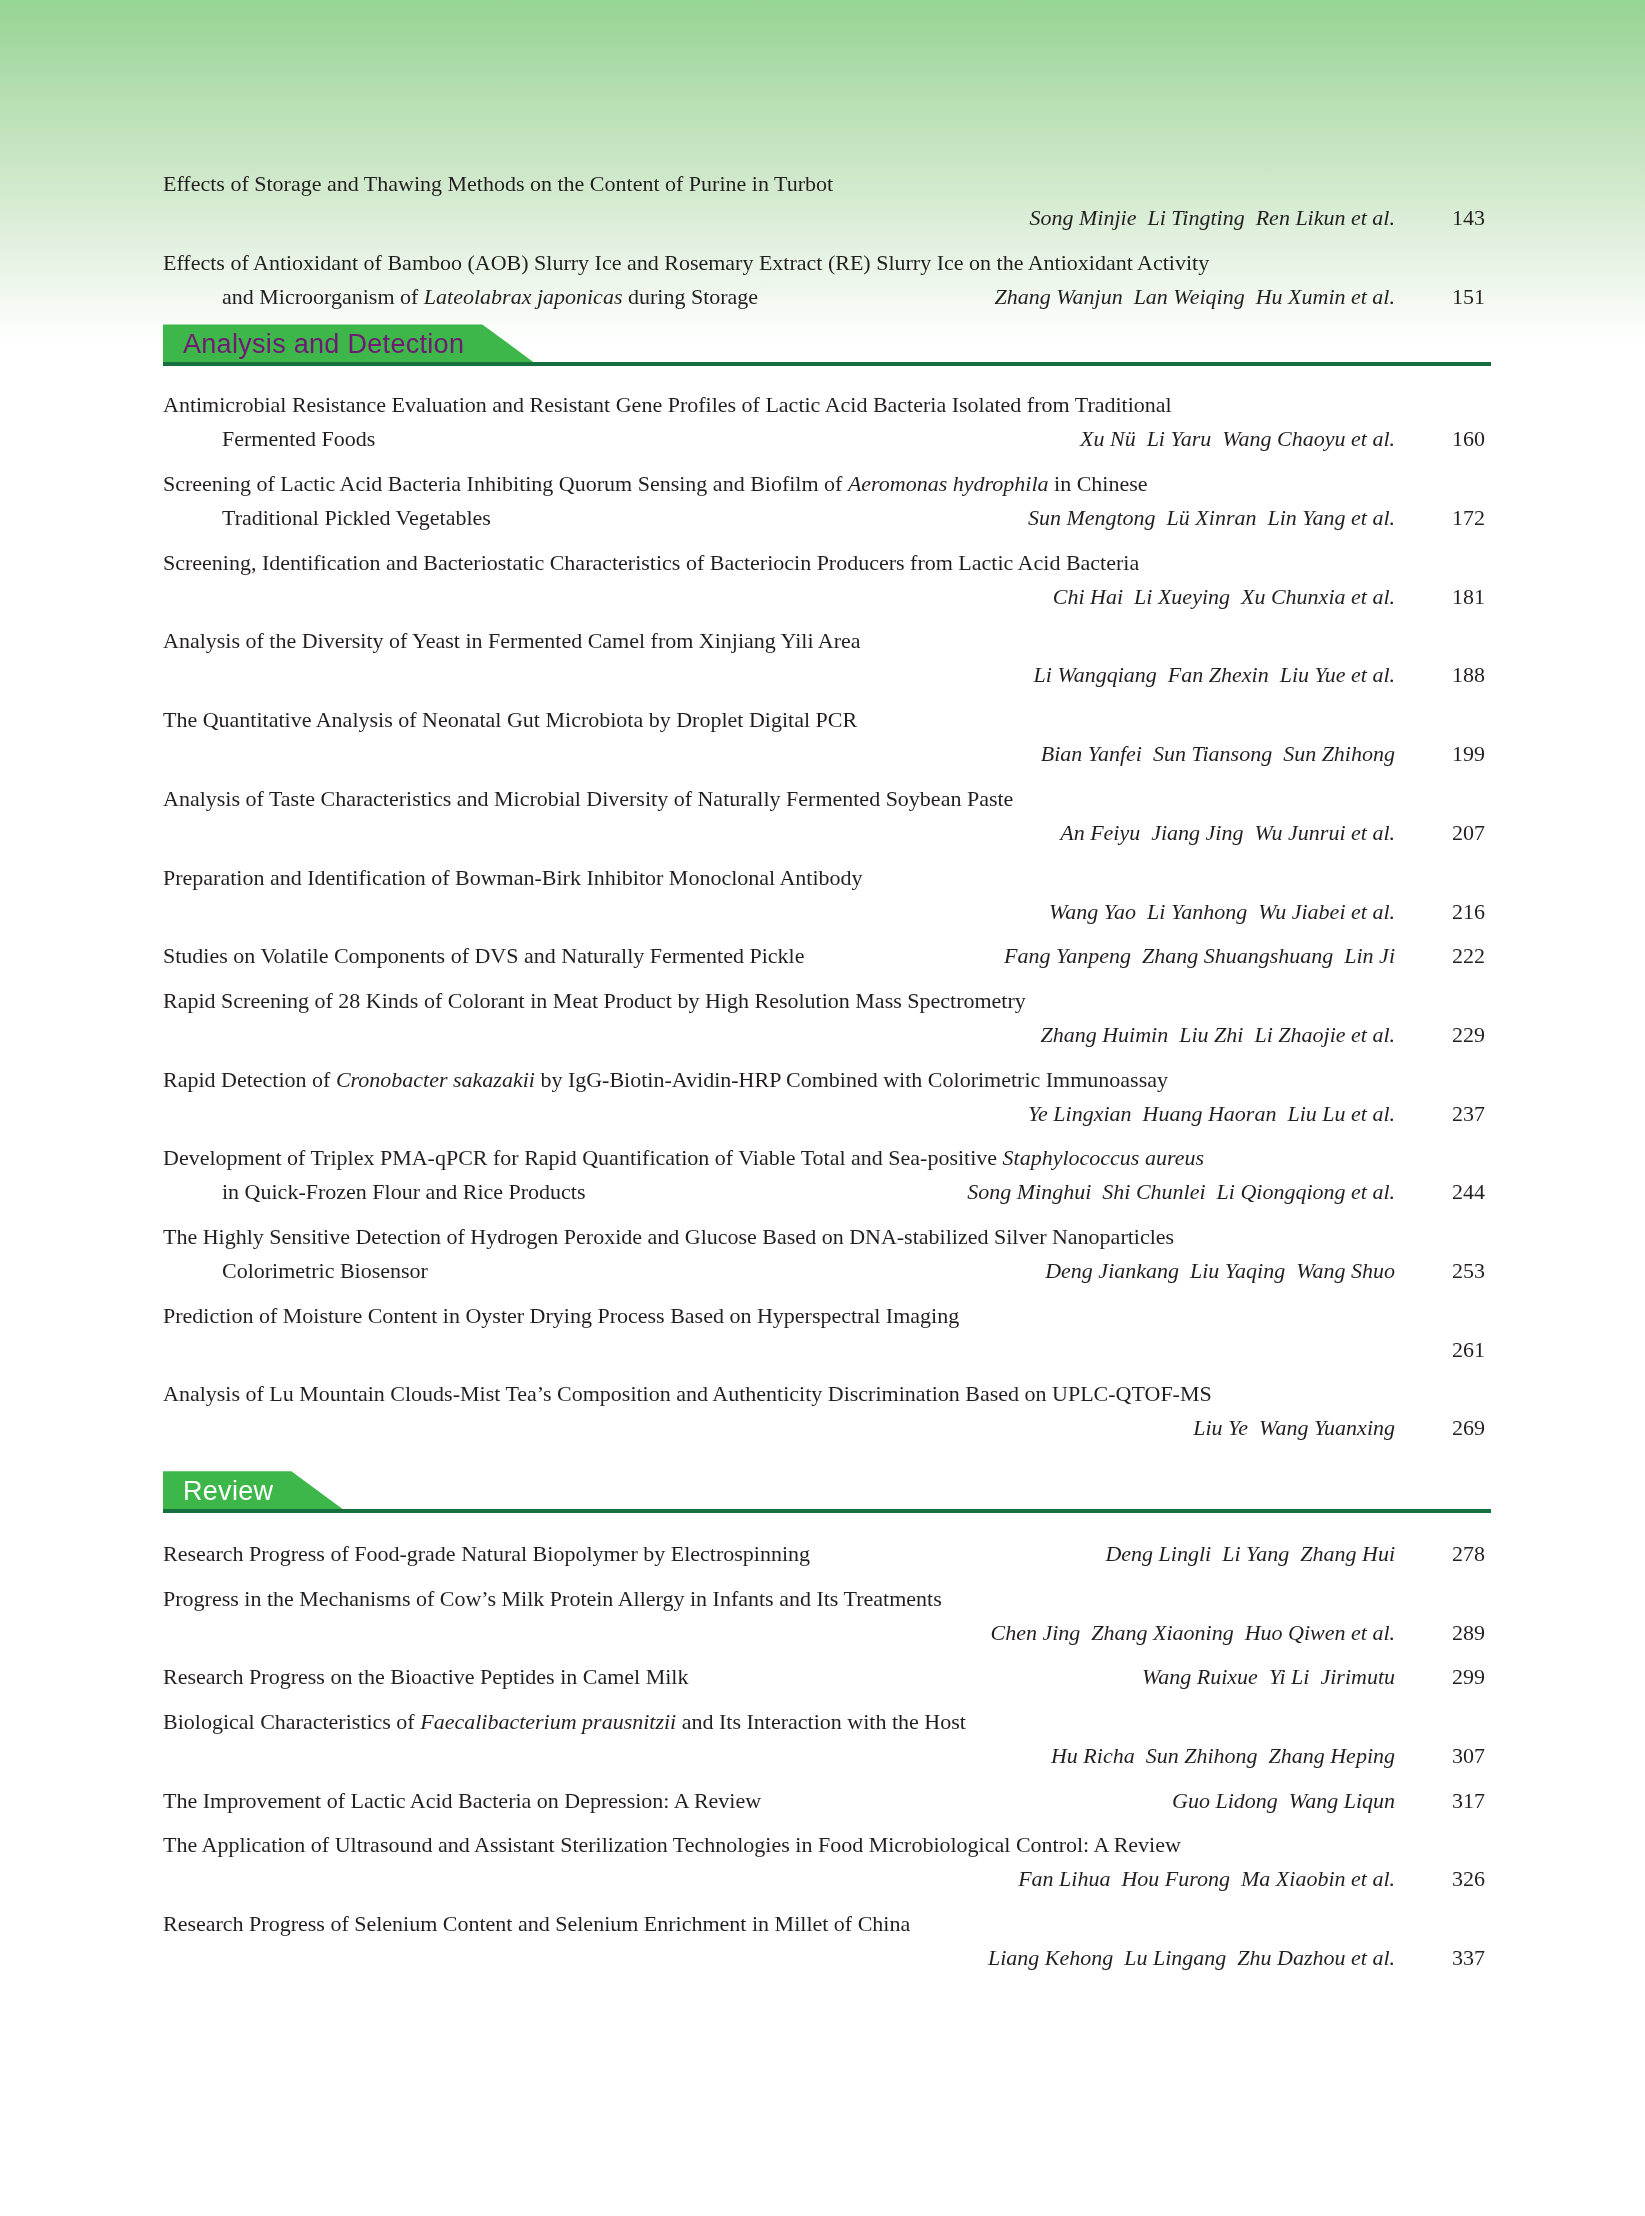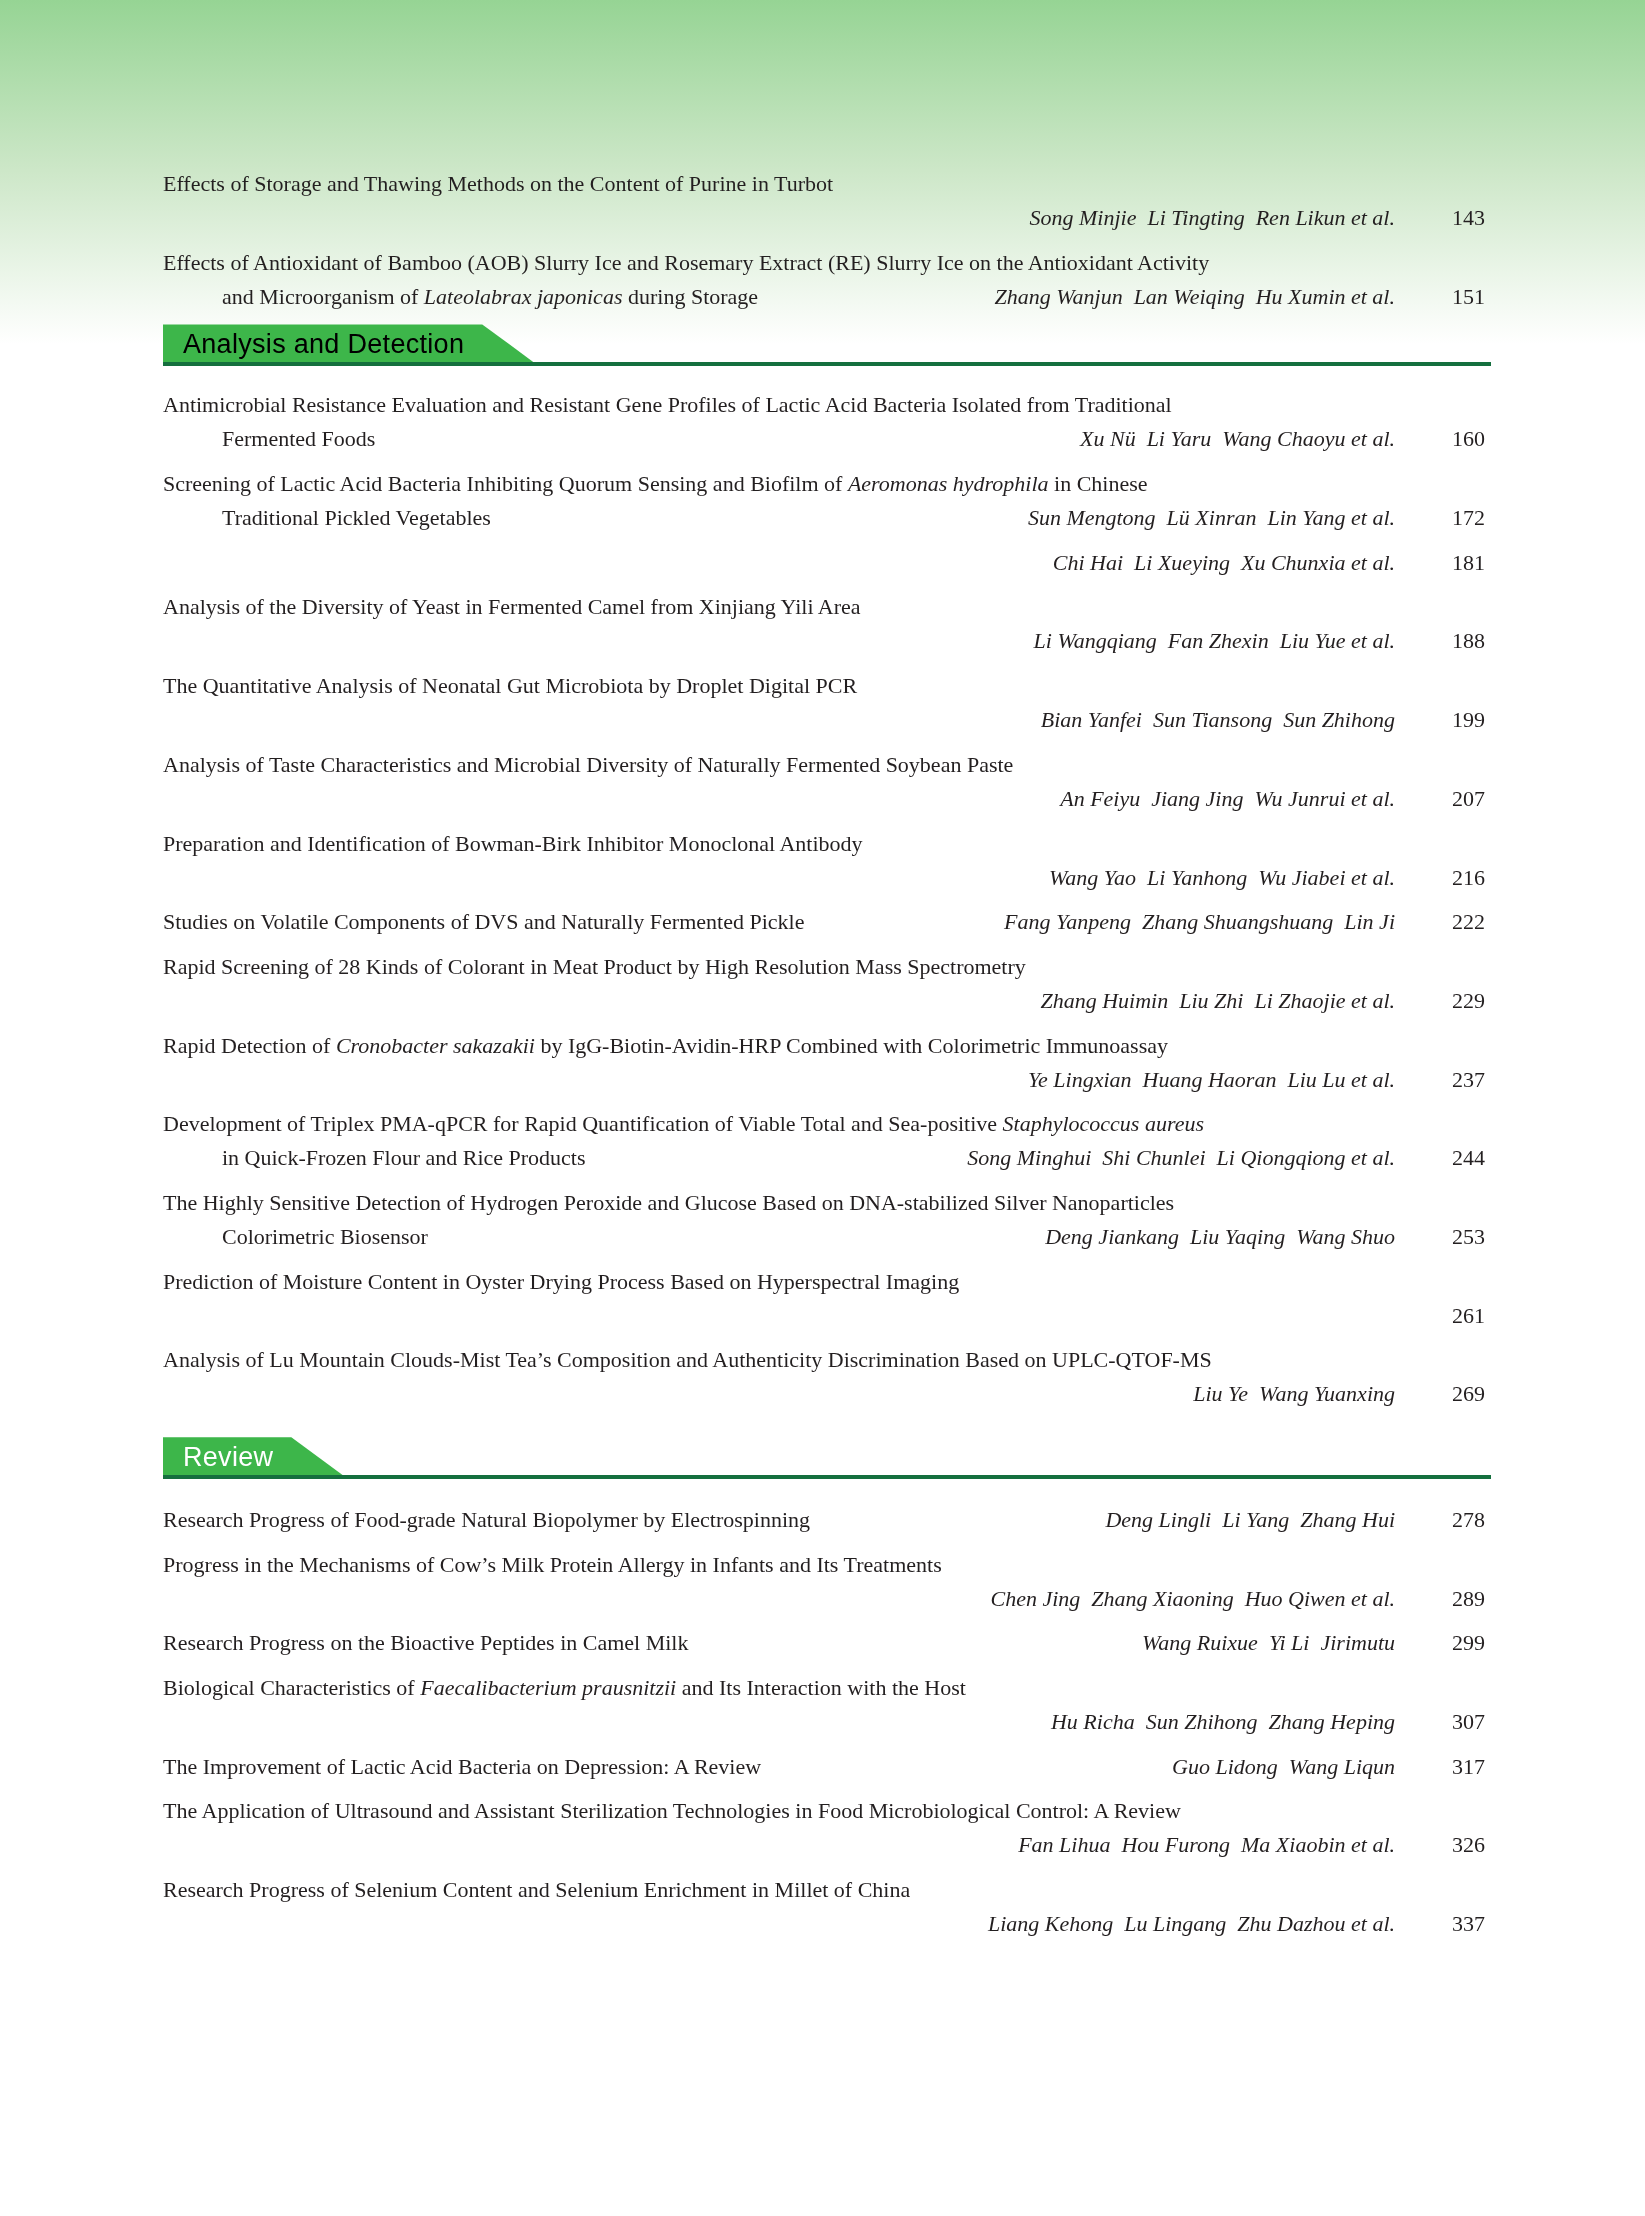--- a/index.html
+++ b/index.html
@@ -93,21 +93,21 @@
           <div class="row">
             <span class="left indent"><span>and Microorganism of </span><em>Lateolabrax japonicas</em><span> during Storage</span></span>
             <span class="spacer"></span>
             <span class="authors">Zhang Wanjun  Lan Weiqing  Hu Xumin et al.</span>
             <span class="page-num">151</span>
           </div>
         </div>
       </div>
       <div class="section sec-1">
         <div class="banner-row">
-          <div class="section-banner" style="background: rgb(61, 182, 74); color: #000000;">Analysis and Detection</div>
+          <div class="section-banner" style="background: rgb(61, 182, 74); color: #701a75;">Analysis and Detection</div>
           <div class="section-rule" style="background: rgb(21, 111, 62);"></div>
         </div>
         <div class="entry">
           <div class="row">
             <span class="left"><span>Antimicrobial Resistance Evaluation and Resistant Gene Profiles of Lactic Acid Bacteria Isolated from Traditional</span></span>
           </div>
           <div class="row">
             <span class="left indent"><span>Fermented Foods</span></span>
             <span class="spacer"></span>
             <span class="authors">Xu Nü  Li Yaru  Wang Chaoyu et al.</span>
@@ -119,20 +119,23 @@
             <span class="left"><span>Screening of Lactic Acid Bacteria Inhibiting Quorum Sensing and Biofilm of </span><em>Aeromonas hydrophila</em><span> in Chinese</span></span>
           </div>
           <div class="row">
             <span class="left indent"><span>Traditional Pickled Vegetables</span></span>
             <span class="spacer"></span>
             <span class="authors">Sun Mengtong  Lü Xinran  Lin Yang et al.</span>
             <span class="page-num">172</span>
           </div>
         </div>
         <div class="entry">
+          <div class="row">
+            <span class="left"><span>Screening, Identification and Bacteriostatic Characteristics of Bacteriocin Producers from Lactic Acid Bacteria</span></span>
+          </div>
           <div class="row">
             <span class="spacer"></span>
             <span class="authors">Chi Hai  Li Xueying  Xu Chunxia et al.</span>
             <span class="page-num">181</span>
           </div>
         </div>
         <div class="entry">
           <div class="row">
             <span class="left"><span>Analysis of the Diversity of Yeast in Fermented Camel from Xinjiang Yili Area</span></span>
           </div>

